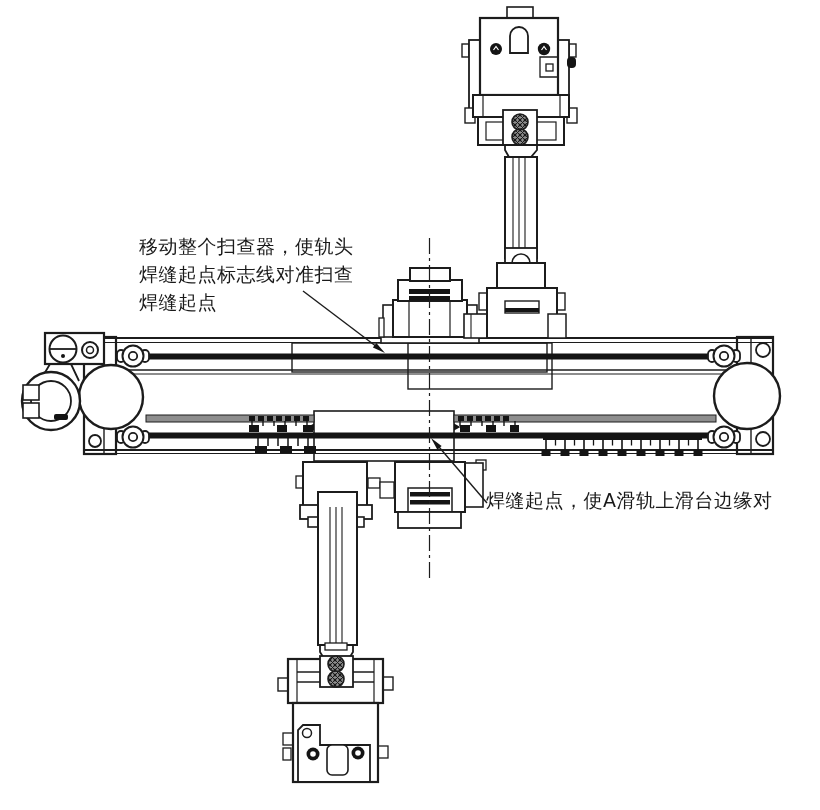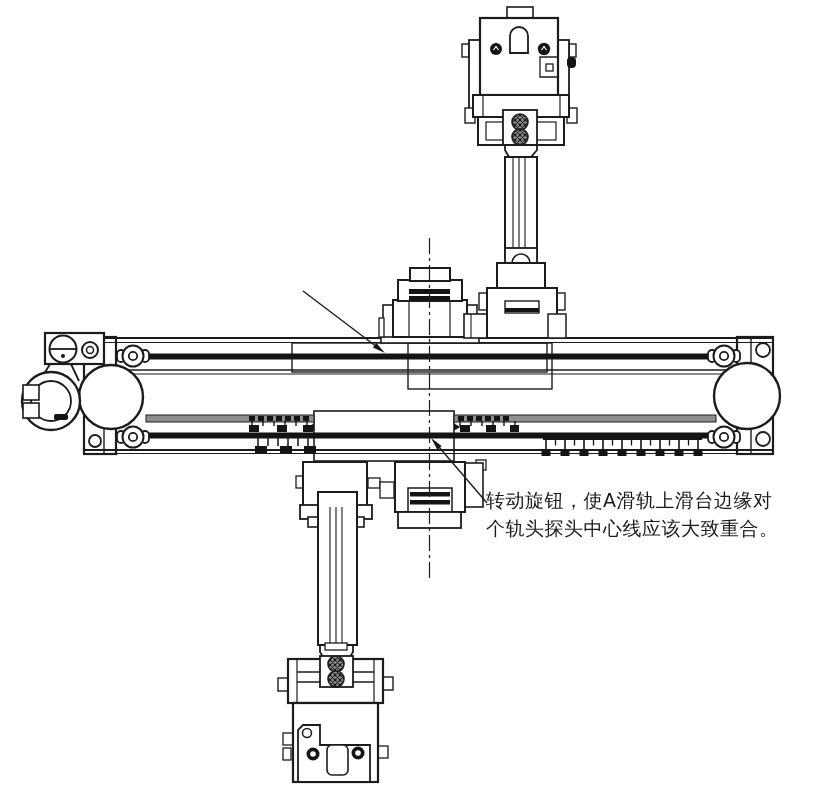--- a/index.html
+++ b/index.html
@@ -319,19 +319,23 @@
   <g>
     <line x1="303" y1="291" x2="377" y2="347" stroke-width="1.4"></line>
     <polygon points="385,353 376.3,343 372.9,347.4" fill="#141414" stroke="none"></polygon>
   </g>
   <g>
     <line x1="439" y1="447" x2="487" y2="503" stroke-width="1.4"></line>
     <polygon points="431,438 441.6,446.1 437.4,449.7" fill="#141414" stroke="none"></polygon>
   </g>
 </svg>
 
+<div class="callout" style="left:139px;top:232px">
+  <div>移动整个扫查器，使轨头</div>
+  <div>焊缝起点标志线对准扫查</div>
+  <div>焊缝起点</div>
+</div>
 
 <div class="callout" style="left:486px;top:486px">
-  <div>转动旋钮，使A滑轨上滑台边缘对</div>
-  <div>个轨头探头中心线应该大致重合。</div>
+  <div>焊缝起点，使A滑轨上滑台边缘对</div>
 </div>
 
 </div>
 
 </body></html>

